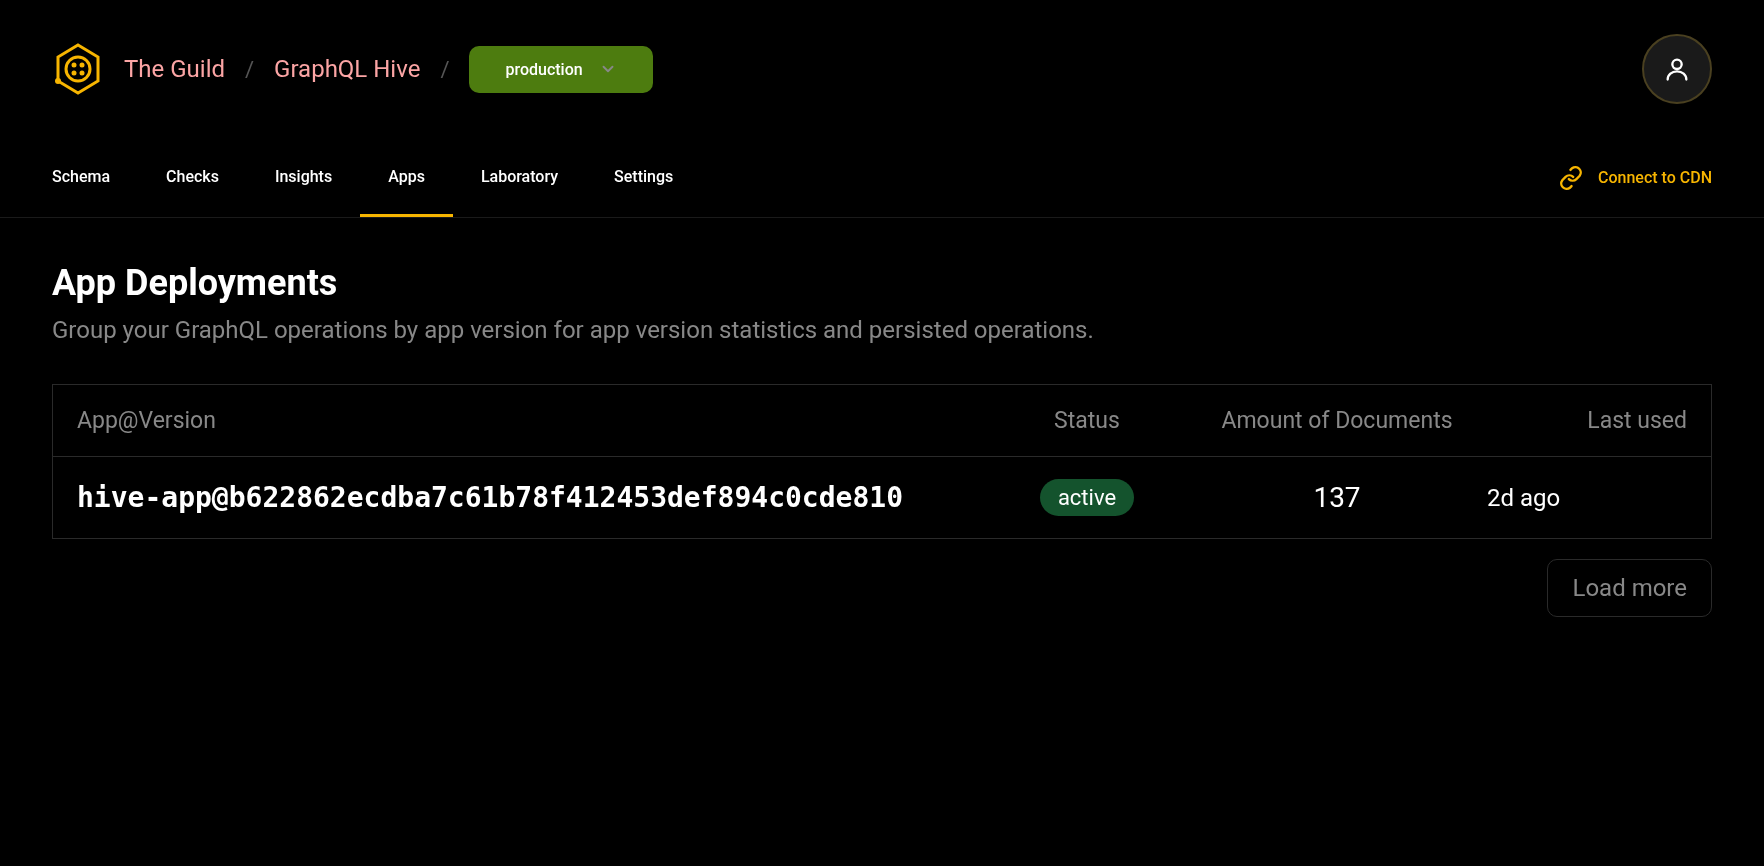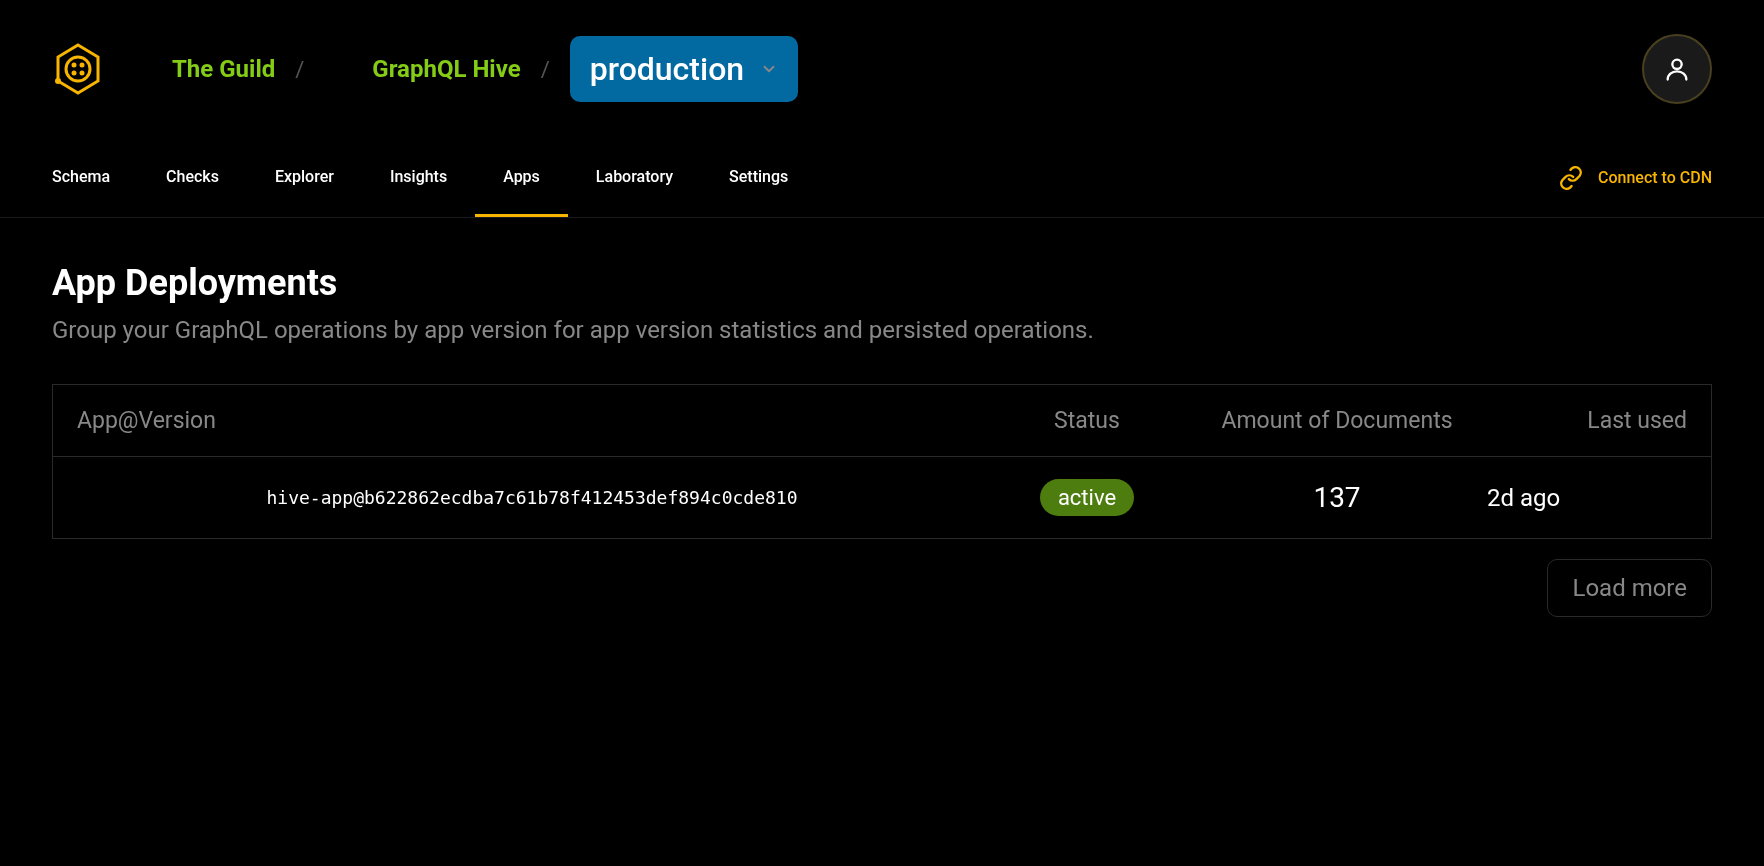--- a/index.html
+++ b/index.html
@@ -37,32 +37,31 @@
       display: flex;
       align-items: center;
       gap: 20px;
       font-size: 24px;
     }
     .breadcrumb-sep {
       color: #555;
       font-size: 22px;
     }
     .breadcrumb-link {
-      color: #84cc16;
-      font-weight: 700;
-      margin-left: 48px;
+      color: #fca5a5;
+      font-weight: 400;
     }
     .env-dropdown {
       display: flex;
       align-items: center;
       gap: 16px;
-      background: #0369a1;
-      padding: 14px 20px;
+      background: #4d7c0f;
+      padding: 14px 36px;
       border-radius: 10px;
-      font-size: 32px;
+      font-size: 16px;
       font-weight: 500;
       cursor: pointer;
     }
     .chevron-down {
       color: #888;
     }
     .header-right {
       display: flex;
       align-items: center;
       gap: 28px;
@@ -164,30 +163,29 @@
     .th-last { text-align: right; }
     .table-row {
       display: grid;
       grid-template-columns: 1fr 200px 300px 200px;
       padding: 22px 24px;
       font-size: 23px;
       align-items: center;
     }
     .app-version {
       font-family: "SF Mono", Menlo, Monaco, Consolas, monospace;
-      font-weight: 400;
-      font-size: 18px;
-      text-align: center;
+      font-weight: 700;
+      font-size: 28px;
     }
     .status-cell {
       text-align: center;
     }
     .status-badge {
       display: inline-block;
-      background: #4d7c0f;
+      background: #14532d;
       padding: 6px 18px;
       border-radius: 20px;
       font-size: 22px;
     }
     .docs-cell {
       text-align: center;
       font-size: 28px;
     }
     .last-cell {
       text-align: left;
@@ -243,21 +241,20 @@
         <path d="M 4 21 C 4 17 7.5 14 12 14 C 16.5 14 20 17 20 21" fill="none" stroke="#fff" stroke-width="2" stroke-linecap="round"></path>
       </svg>
     </div>
   </div>
 </div>
 
 <div class="nav-tabs">
   <div class="tabs-left">
     <div class="tab">Schema</div>
     <div class="tab">Checks</div>
-    <div class="tab">Explorer</div>
     <div class="tab">Insights</div>
     <div class="tab active">Apps</div>
     <div class="tab">Laboratory</div>
     <div class="tab">Settings</div>
   </div>
   <div class="connect-cdn">
     <svg width="26" height="26" viewBox="0 0 24 24">
       <path d="M 10 13 A 5 5 0 0 0 17 13 L 20 10 A 5 5 0 0 0 13 3 L 11.5 4.5" fill="none" stroke="#f7b500" stroke-width="2.2" stroke-linecap="round"></path>
       <path d="M 14 11 A 5 5 0 0 0 7 11 L 4 14 A 5 5 0 0 0 11 21 L 12.5 19.5" fill="none" stroke="#f7b500" stroke-width="2.2" stroke-linecap="round"></path>
     </svg>

